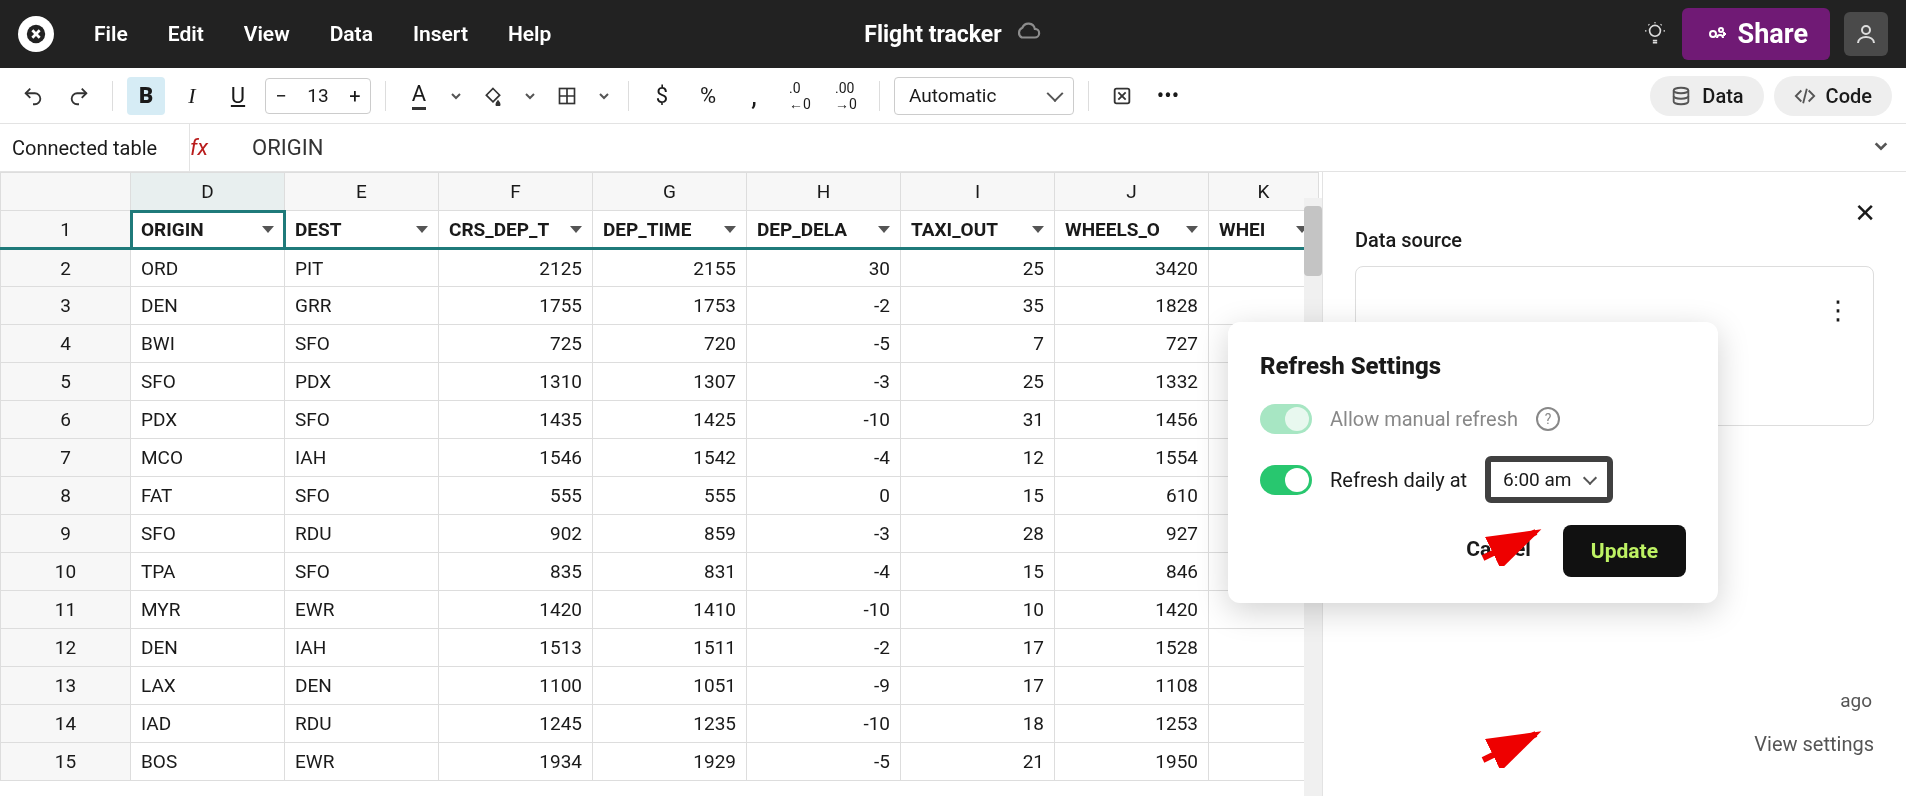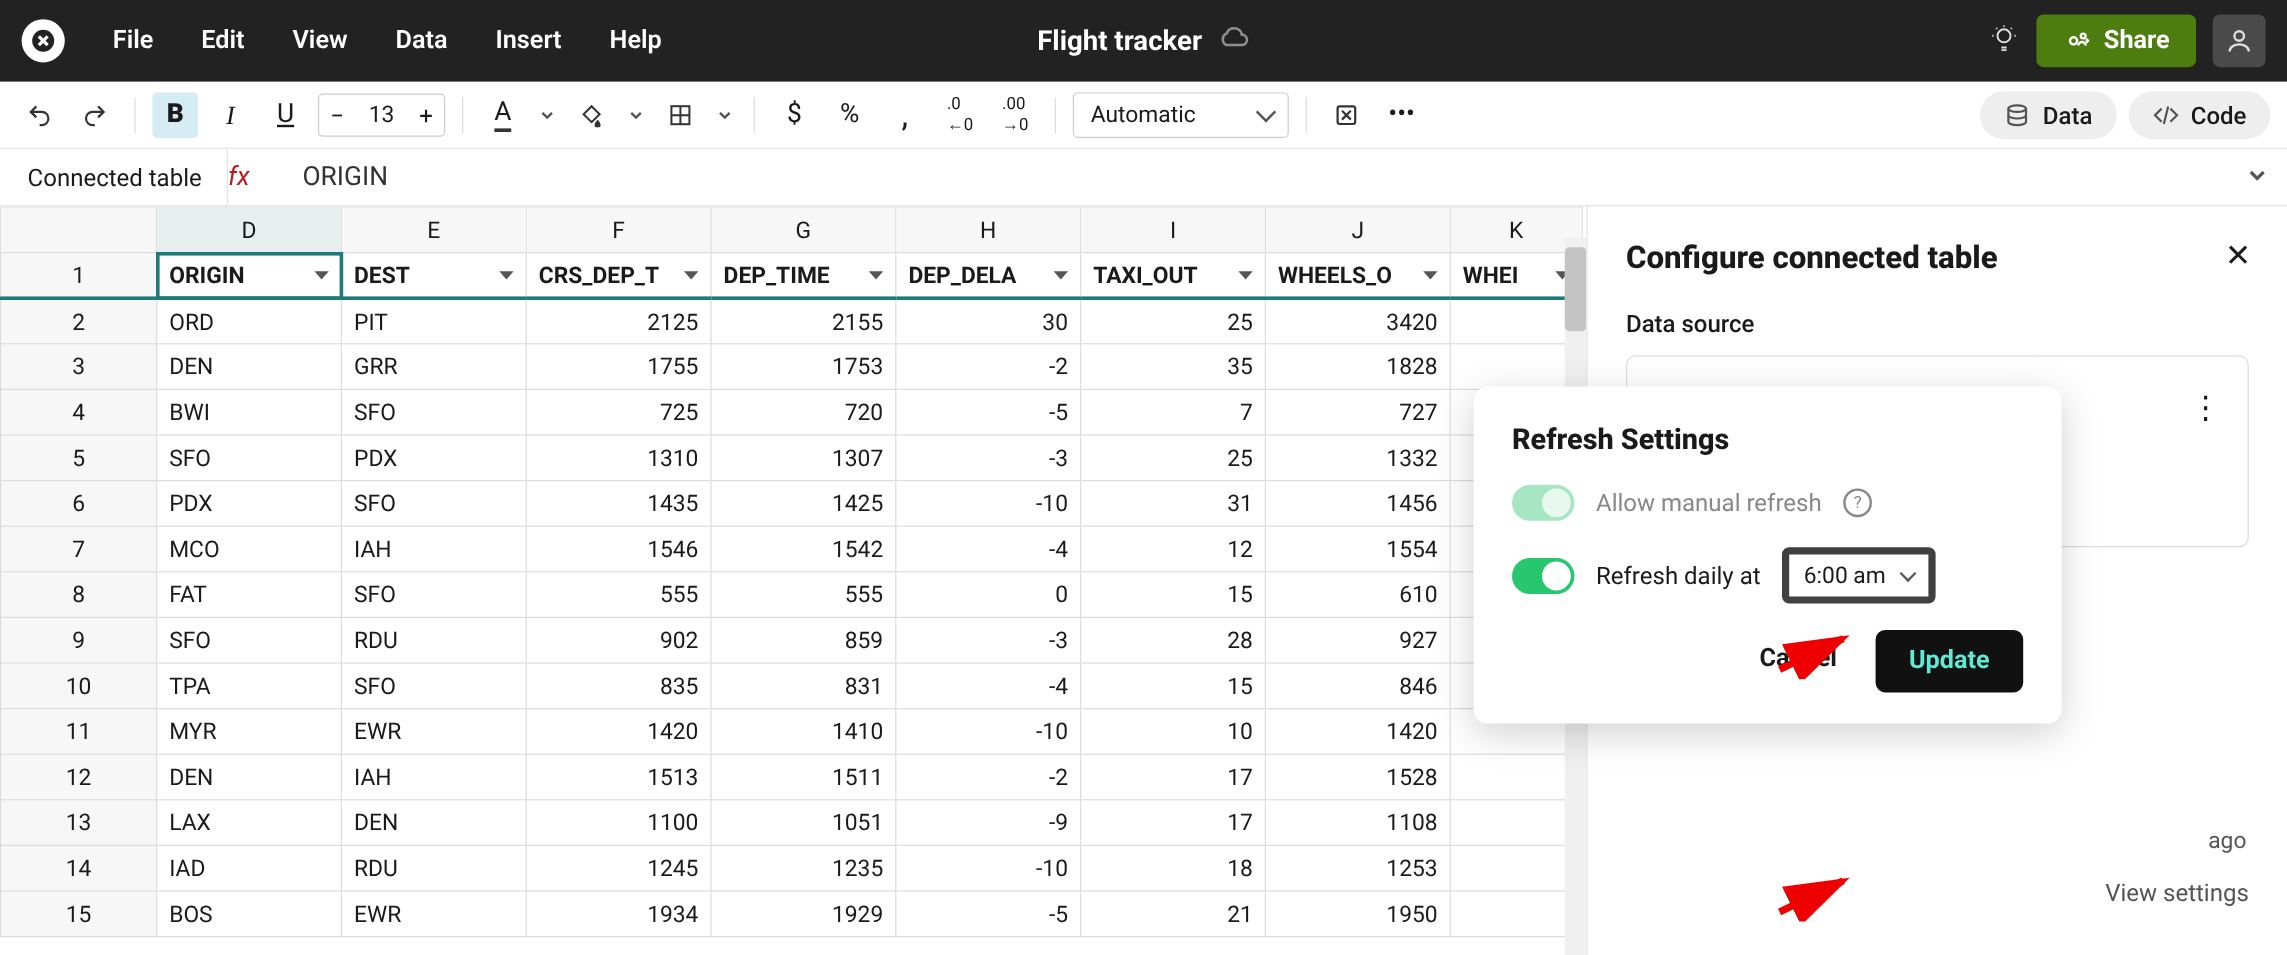--- a/index.html
+++ b/index.html
@@ -7,39 +7,39 @@
 
 
 .menubar { background: #222; color: #fff; height: 68px; display: flex; align-items: center; padding: 0 18px; gap: 4px; }
 .logo { width: 36px; height: 36px; border-radius: 50%; background: #fff; display: flex; align-items: center; justify-content: center; margin-right: 18px; }
 .logo svg { width: 22px; }
 .menu-item { font-size: 21px; font-weight: 600; padding: 8px 18px; cursor: pointer; }
 .doc-title { margin-left: auto; margin-right: auto; font-size: 23px; font-weight: 700; display: flex; align-items: center; gap: 14px; position: absolute; left: 50%; transform: translateX(-50%); }
 .cloud-icon svg { width: 26px; opacity: .7; }
 .menubar-right { margin-left: auto; display: flex; align-items: center; gap: 14px; }
 .light-icon svg { width: 26px; }
-.share-btn { background: #4d7c0f; color: #fff; font-size: 21px; font-weight: 700; padding: 10px 22px; border-radius: 6px; display: flex; align-items: center; gap: 10px; cursor: pointer; }
+.share-btn { background: #701a75; color: #fff; font-size: 27px; font-weight: 700; padding: 10px 22px; border-radius: 6px; display: flex; align-items: center; gap: 10px; cursor: pointer; }
 .user-btn { background: #4a4a4a; width: 44px; height: 44px; border-radius: 6px; display: flex; align-items: center; justify-content: center; cursor: pointer; }
 
 
 .toolbar { height: 56px; display: flex; align-items: center; padding: 0 14px; gap: 8px; border-bottom: 1px solid #e3e3e3; }
 .tb-btn { width: 38px; height: 38px; display: flex; align-items: center; justify-content: center; border-radius: 4px; cursor: pointer; font-size: 22px; }
 .tb-btn.active { background: #d6ecf5; }
 .tb-sep { width: 1px; height: 30px; background: #ddd; margin: 0 6px; }
 .font-size-box { display: flex; align-items: center; border: 1px solid #ccc; border-radius: 4px; height: 36px; }
 .font-size-box .step { width: 30px; text-align: center; cursor: pointer; font-size: 20px; }
 .font-size-box .val { width: 44px; text-align: center; font-size: 19px; }
 .tb-select { border: 1px solid #ccc; border-radius: 4px; height: 38px; padding: 0 36px 0 14px; font-size: 19px; display: flex; align-items: center; position: relative; cursor: pointer; width: 180px; }
 .tb-select::after { content: ""; position: absolute; right: 12px; top: 50%; width: 10px; height: 10px; border-right: 2px solid #555; border-bottom: 2px solid #555; transform: translateY(-70%) rotate(45deg); }
 .toolbar-right { margin-left: auto; display: flex; gap: 10px; }
 .pill { background: #eee; border-radius: 999px; padding: 8px 20px; font-size: 20px; font-weight: 500; display: flex; align-items: center; gap: 10px; cursor: pointer; }
 
 
 .formula-bar { height: 48px; display: flex; align-items: center; border-bottom: 1px solid #e3e3e3; }
-.cell-ref { width: 190px; padding-left: 23px; font-size: 20px; border-right: 1px solid #e3e3e3; height: 100%; display: flex; align-items: center; }
+.cell-ref { width: 190px; padding-left: 12px; font-size: 20px; border-right: 1px solid #e3e3e3; height: 100%; display: flex; align-items: center; }
 .fx { width: 50px; text-align: left; font-style: italic; font-size: 22px; color: #b91c1c; }
 .formula-input { flex: 1; font-size: 22px; padding: 0 12px; color: #333; }
 .formula-collapse { width: 50px; text-align: center; cursor: pointer; }
 
 
 .sheet-area { display: flex; height: calc(100% - 68px - 56px - 48px); }
 .grid-wrap { flex: 1; overflow: hidden; position: relative; }
 .grid { border-collapse: collapse; table-layout: fixed; }
 .grid th, .grid td { border: 1px solid #ddd; height: 38px; font-size: 19px; padding: 0 10px; text-align: left; white-space: nowrap; overflow: hidden; }
 .grid thead th { background: #f7f7f7; font-weight: 400; text-align: center; position: relative; }
@@ -74,21 +74,21 @@
 .toggle { width: 52px; height: 30px; border-radius: 999px; position: relative; cursor: pointer; }
 .toggle::after { content: ""; position: absolute; width: 24px; height: 24px; background: #fff; border-radius: 50%; top: 3px; }
 .toggle.on { background: #28c76f; } .toggle.on::after { right: 3px; }
 .toggle.off-green { background: #a7e6c3; } .toggle.off-green::after { right: 3px; background: #e8f8ef; }
 .muted { color: #888; }
 .help-circle { width: 24px; height: 24px; border: 2px solid #888; border-radius: 50%; display: inline-flex; align-items: center; justify-content: center; font-size: 14px; color: #888; }
 .time-select { border: 6px solid #404040; border-radius: 6px; padding: 6px 36px 6px 12px; font-size: 19px; position: relative; cursor: pointer; }
 .time-select::after { content: ""; position: absolute; right: 12px; top: 50%; width: 8px; height: 8px; border-right: 2px solid #555; border-bottom: 2px solid #555; transform: translateY(-70%) rotate(45deg); }
 .popover-actions { display: flex; justify-content: flex-end; gap: 22px; margin-top: 14px; }
 .btn-cancel { font-size: 21px; font-weight: 700; padding: 12px 10px; cursor: pointer; }
-.btn-update { font-size: 21px; font-weight: 700; padding: 14px 28px; background: #111; color: #5eead4; border-radius: 8px; cursor: pointer; }
+.btn-update { font-size: 21px; font-weight: 700; padding: 14px 28px; background: #111; color: #bef264; border-radius: 8px; cursor: pointer; }
 
 
 .arrow { position: absolute; z-index: 60; }
 .arrow svg { display: block; }
 </style>
 </head>
 <body>
 
 <div class="menubar">
   <div class="logo">
@@ -453,21 +453,20 @@
             <td></td>
           </tr>
         </tbody>
     </table>
     <div class="vscroll">
         <div class="thumb"></div>
       </div>
   </div>
 
   <div class="side-panel">
-    <h2>Configure connected table</h2>
     <div class="side-close">✕</div>
     <div class="side-label">Data source</div>
     <div class="src-box">
       <div class="src-more">⋮</div>
     </div>
     <div class="ago-text">ago</div>
     <div class="view-settings">View settings</div>
   </div>
 </div>
 

